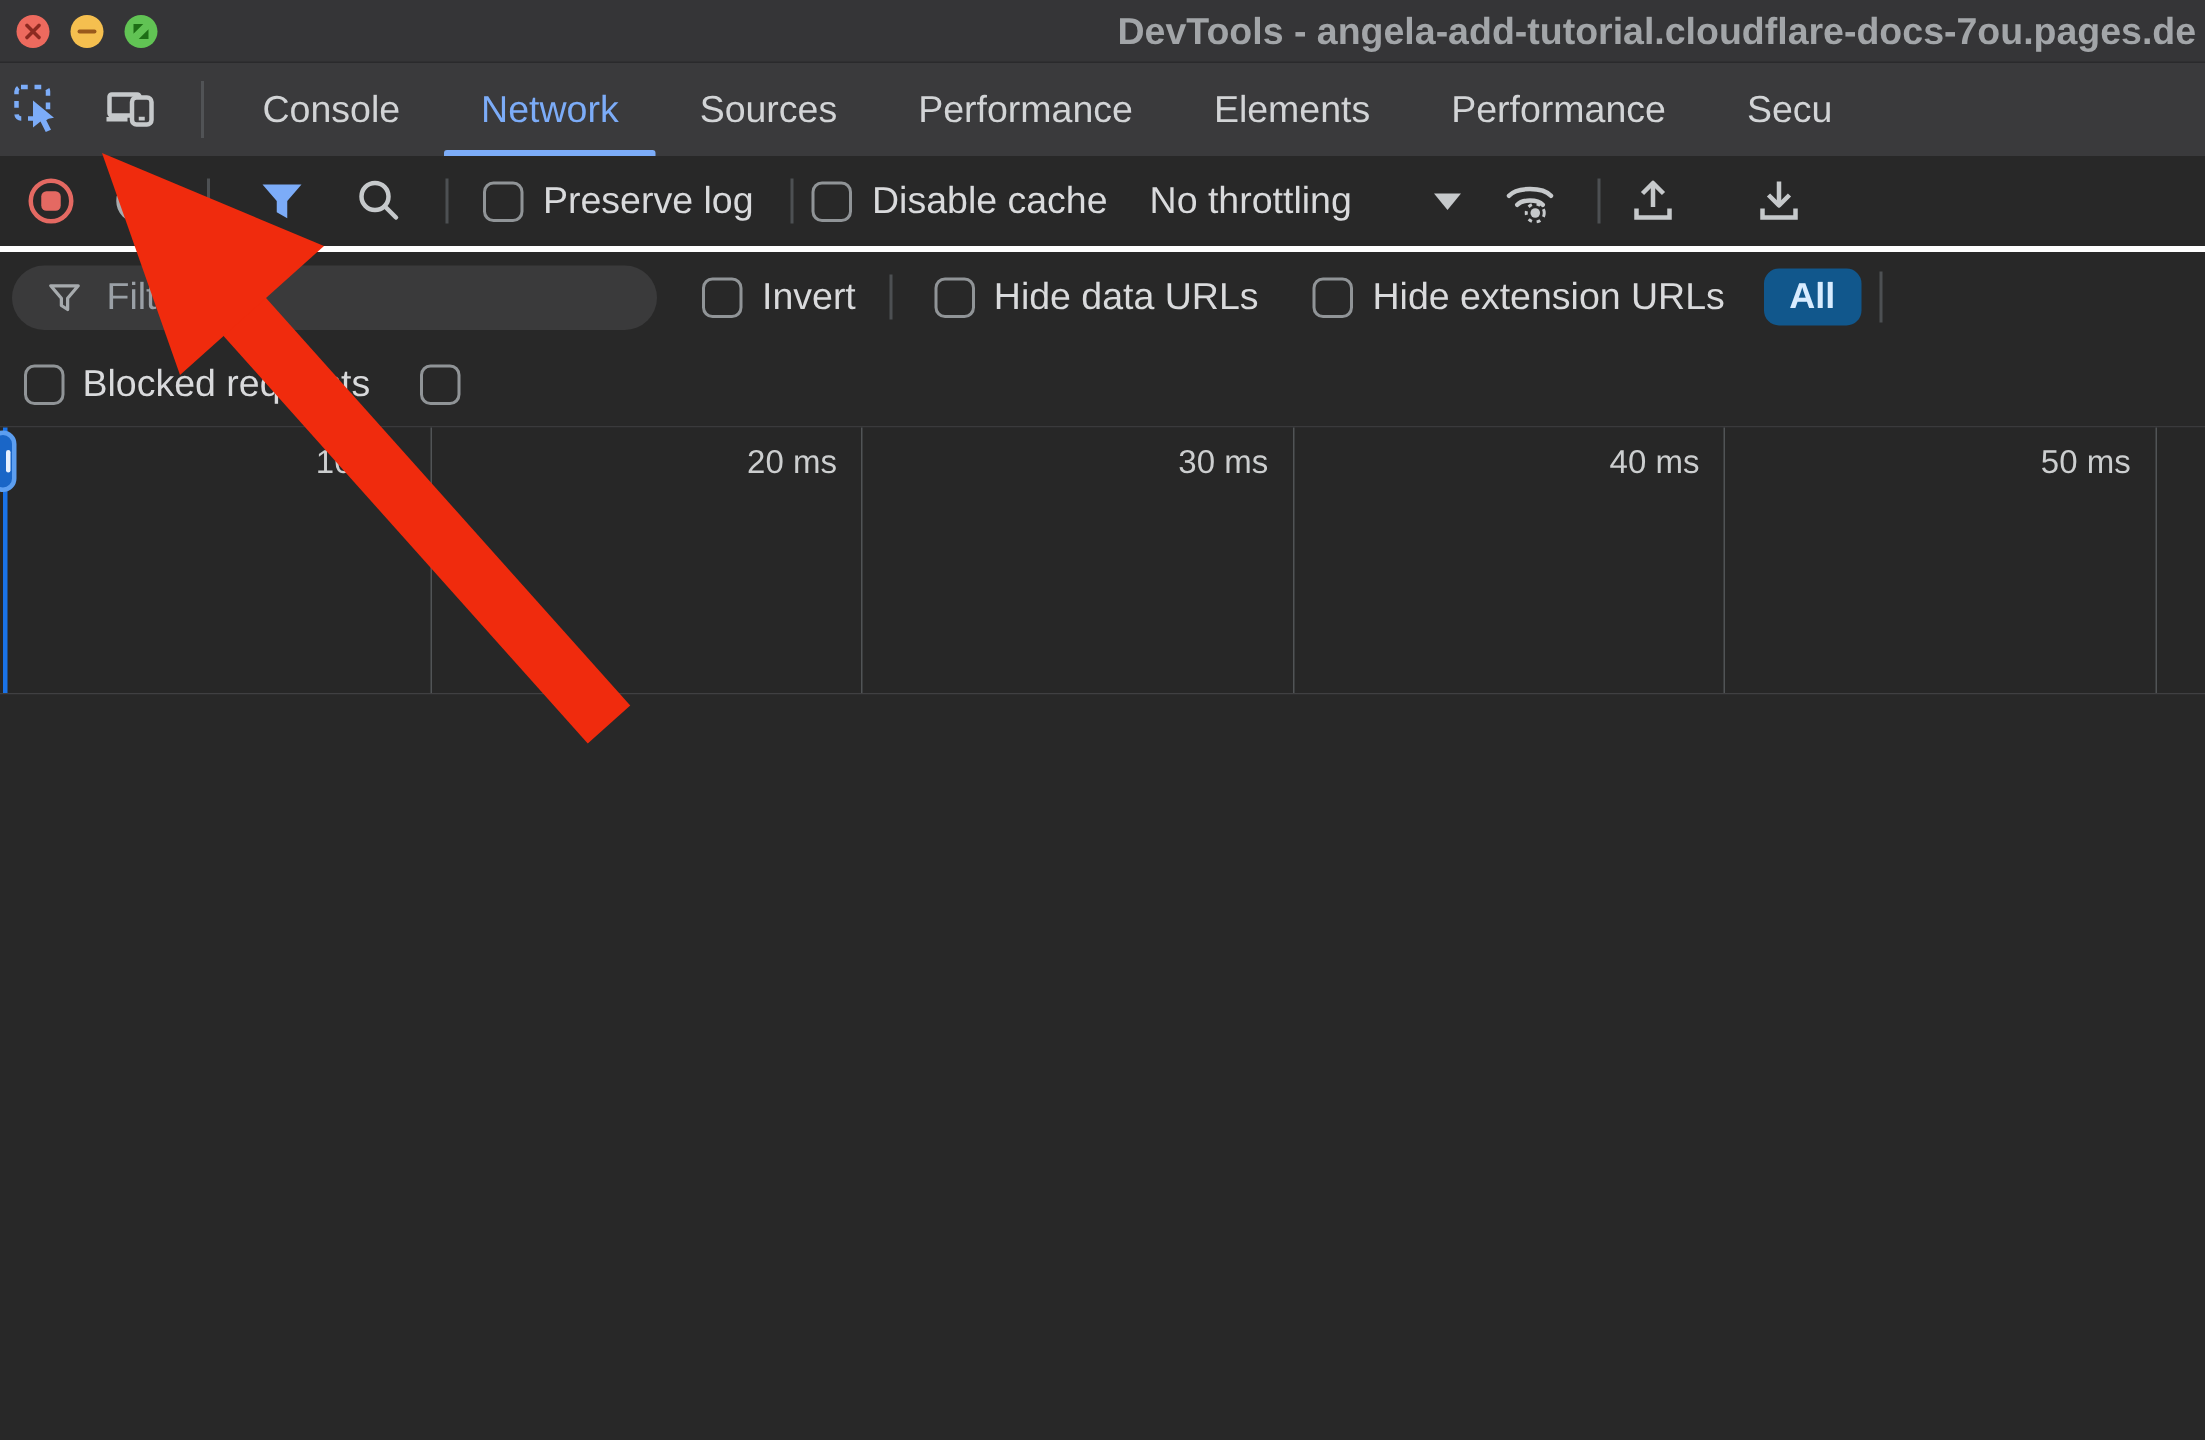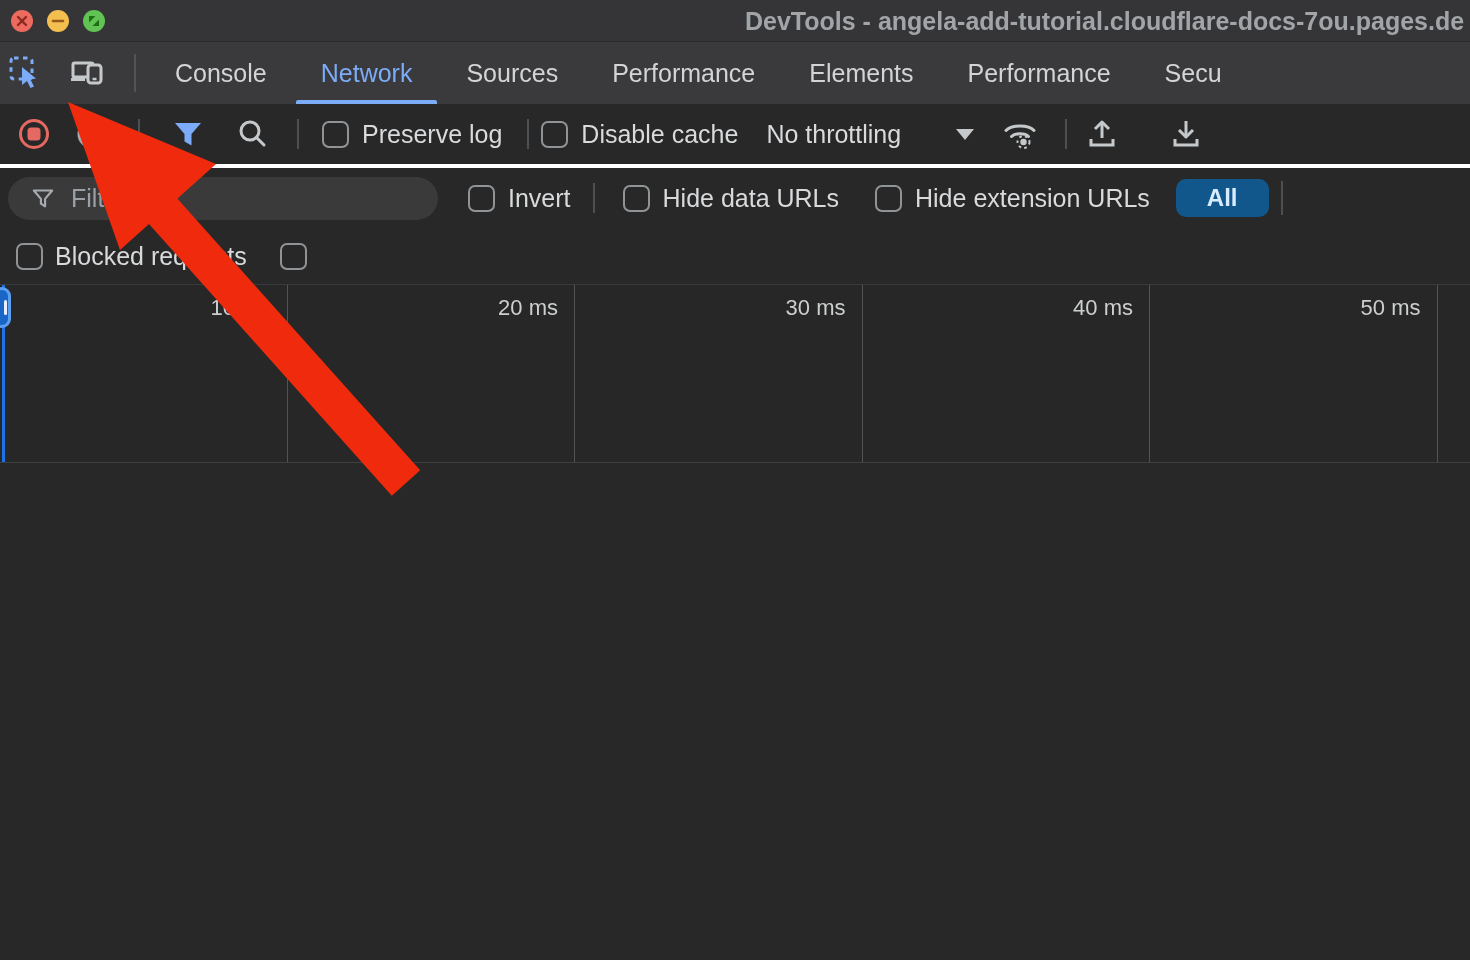--- a/index.html
+++ b/index.html
@@ -44,21 +44,21 @@
   .nettoolbar { top:104px; height:64px; border-bottom:4px solid #ffffff; }
 
   
   .filterrow { top:168px; height:60px; }
   .filterpill { display:flex; align-items:center; margin-left:8px; width:430px; height:43px;
                 border-radius:22px; background:#3a3a3b; padding-left:20px; gap:13px; flex:none; }
   .filterpill input { background:transparent; border:none; outline:none; color:#dadce0;
                       font-size:25px; width:320px; font-family:"Liberation Sans",sans-serif; }
   .filterpill input::placeholder { color:#9aa0a6; }
   .chip-all { display:flex; align-items:center; justify-content:center; height:38px;
-              padding:0 31px; border-radius:10px; background:#11578c; color:#d8ecff;
+              padding:0 17px; border-radius:10px; background:#11578c; color:#d8ecff;
               font-size:24px; font-weight:600; flex:none; cursor:pointer; }
   .chip-fetch { display:flex; align-items:center; justify-content:center; height:41px;
                 padding:0 17px; border-radius:13px; border:2px solid #6a6e72; color:#e6e7e9;
                 font-size:24px; font-weight:500; flex:none; white-space:nowrap; cursor:pointer; }
   .filterrow2 { top:228px; height:57px; border-bottom:1px solid #3a3a3c; }
 
   
   .timeline { position:absolute; left:0; top:285px; width:1470px; height:178px;
               background:#272727; border-bottom:1px solid #404042; display:flex; }
   .tseg { width:287.5px; height:100%; border-right:1px solid #515456; flex:none;

